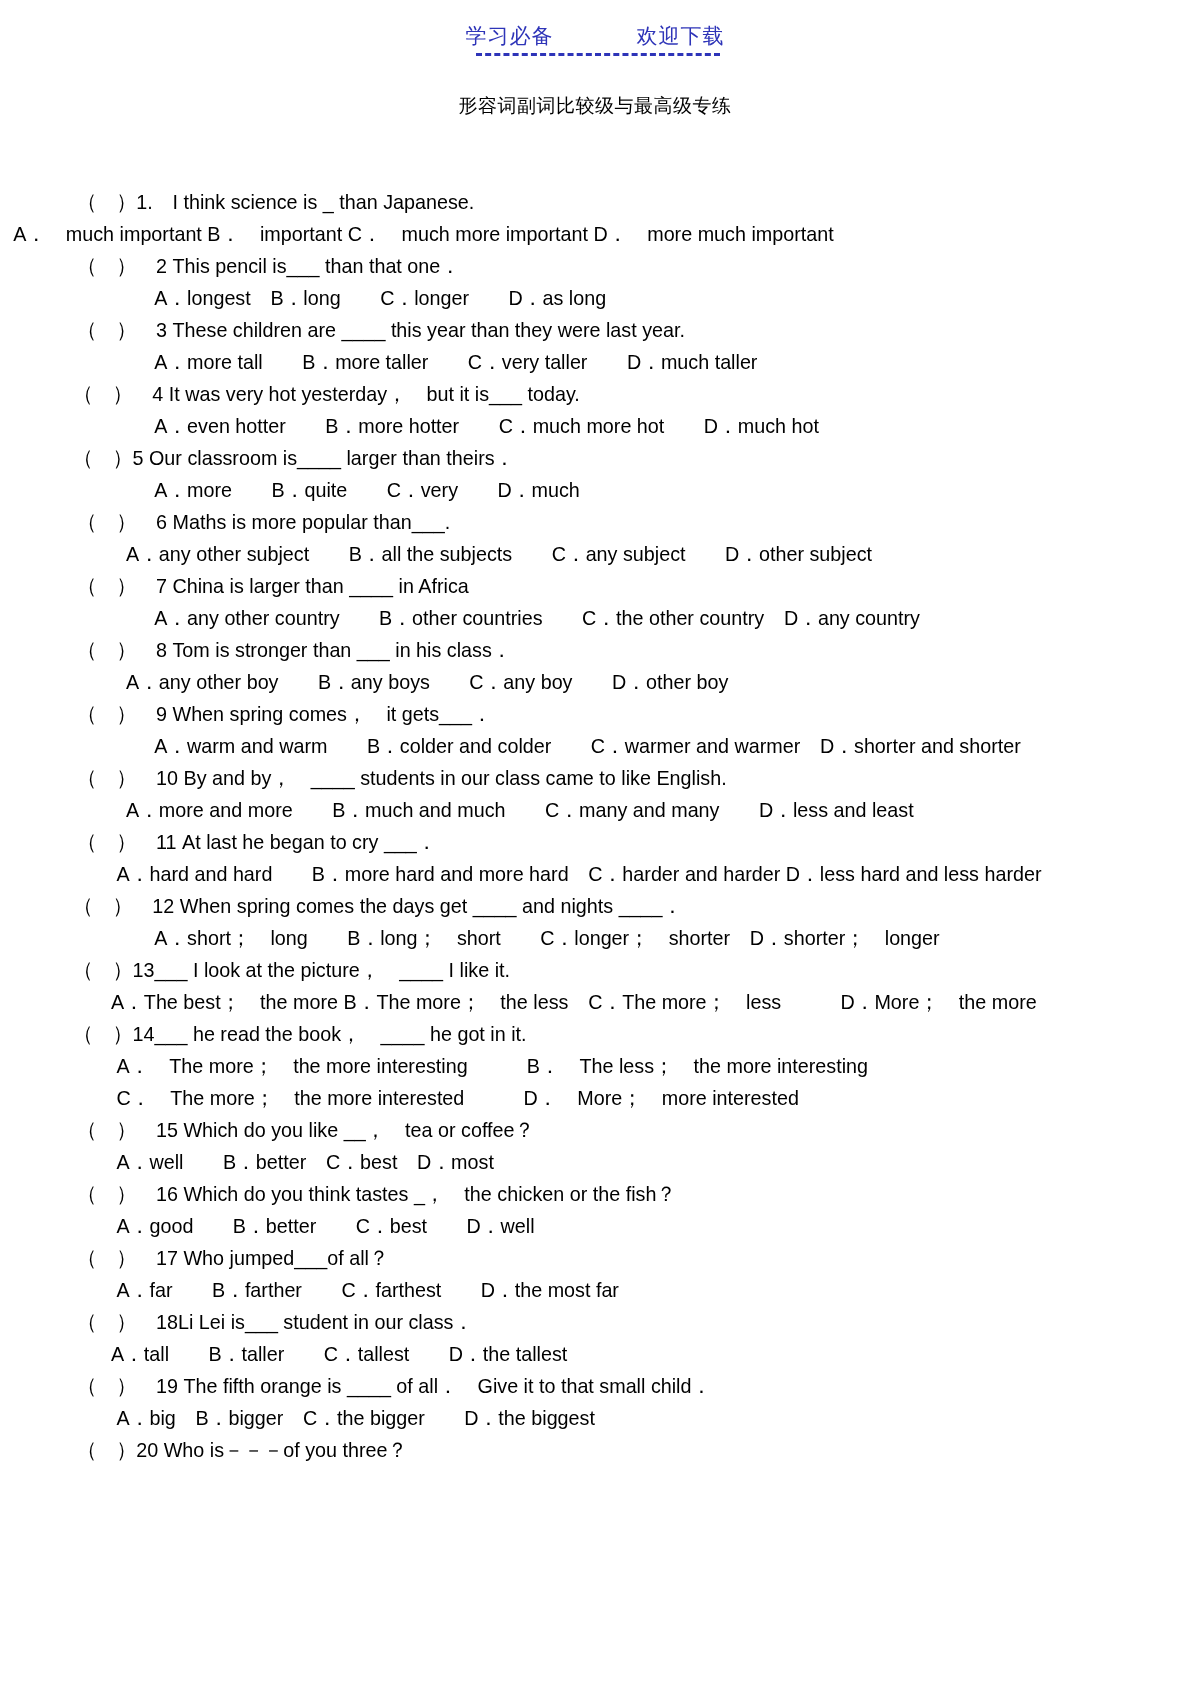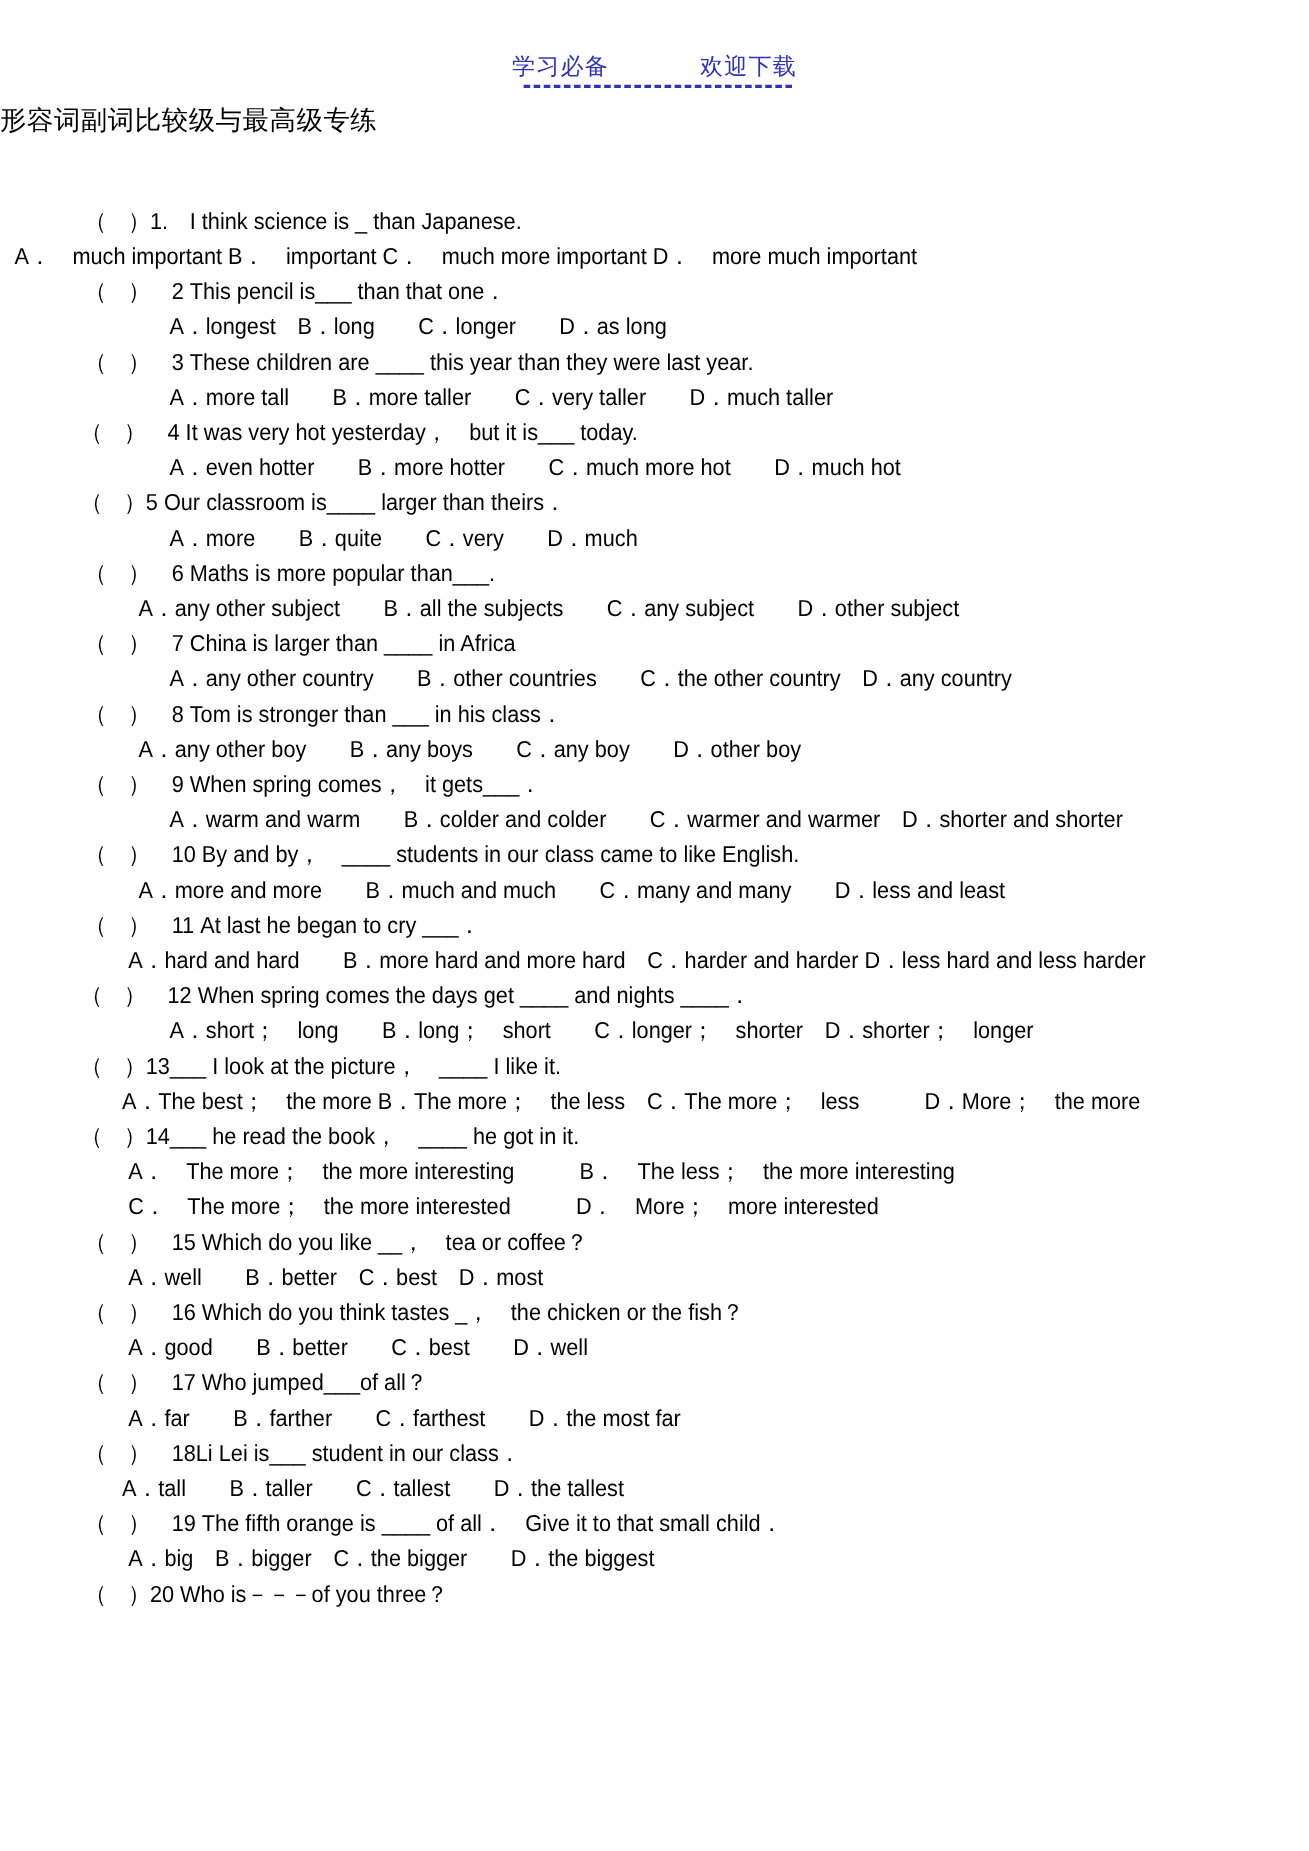--- a/index.html
+++ b/index.html
@@ -27,21 +27,20 @@
     position: absolute;
     top: 22px;
     left: 0;
     width: 1190px;
     text-align: center;
   }
   .header-inner {
     display: inline-block;
     position: relative;
     padding-bottom: 4px;
-    margin-top: 24px;
   }
   .header-link {
     color: #2e34b8;
     font-size: 21px;
     letter-spacing: 1px;
     font-family: "DejaVu Sans", "Liberation Sans", sans-serif;
     display: inline-block;
   }
   .header-gap {
     display: inline-block;
@@ -54,22 +53,22 @@
     bottom: -2px;
     height: 0;
     border-bottom: 3px dashed #2e34b8;
   }
 
   .doc-title {
     position: absolute;
     top: 93px;
     left: 0;
     width: 1190px;
-    text-align: left;
-    font-size: 24px;
+    text-align: center;
+    font-size: 19px;
     letter-spacing: 0.5px;
     font-family: Liberation Serif, serif;
     color: #000000;
   }
 
   
   .lines {
     position: absolute;
     top: 186px;
     left: 0;

